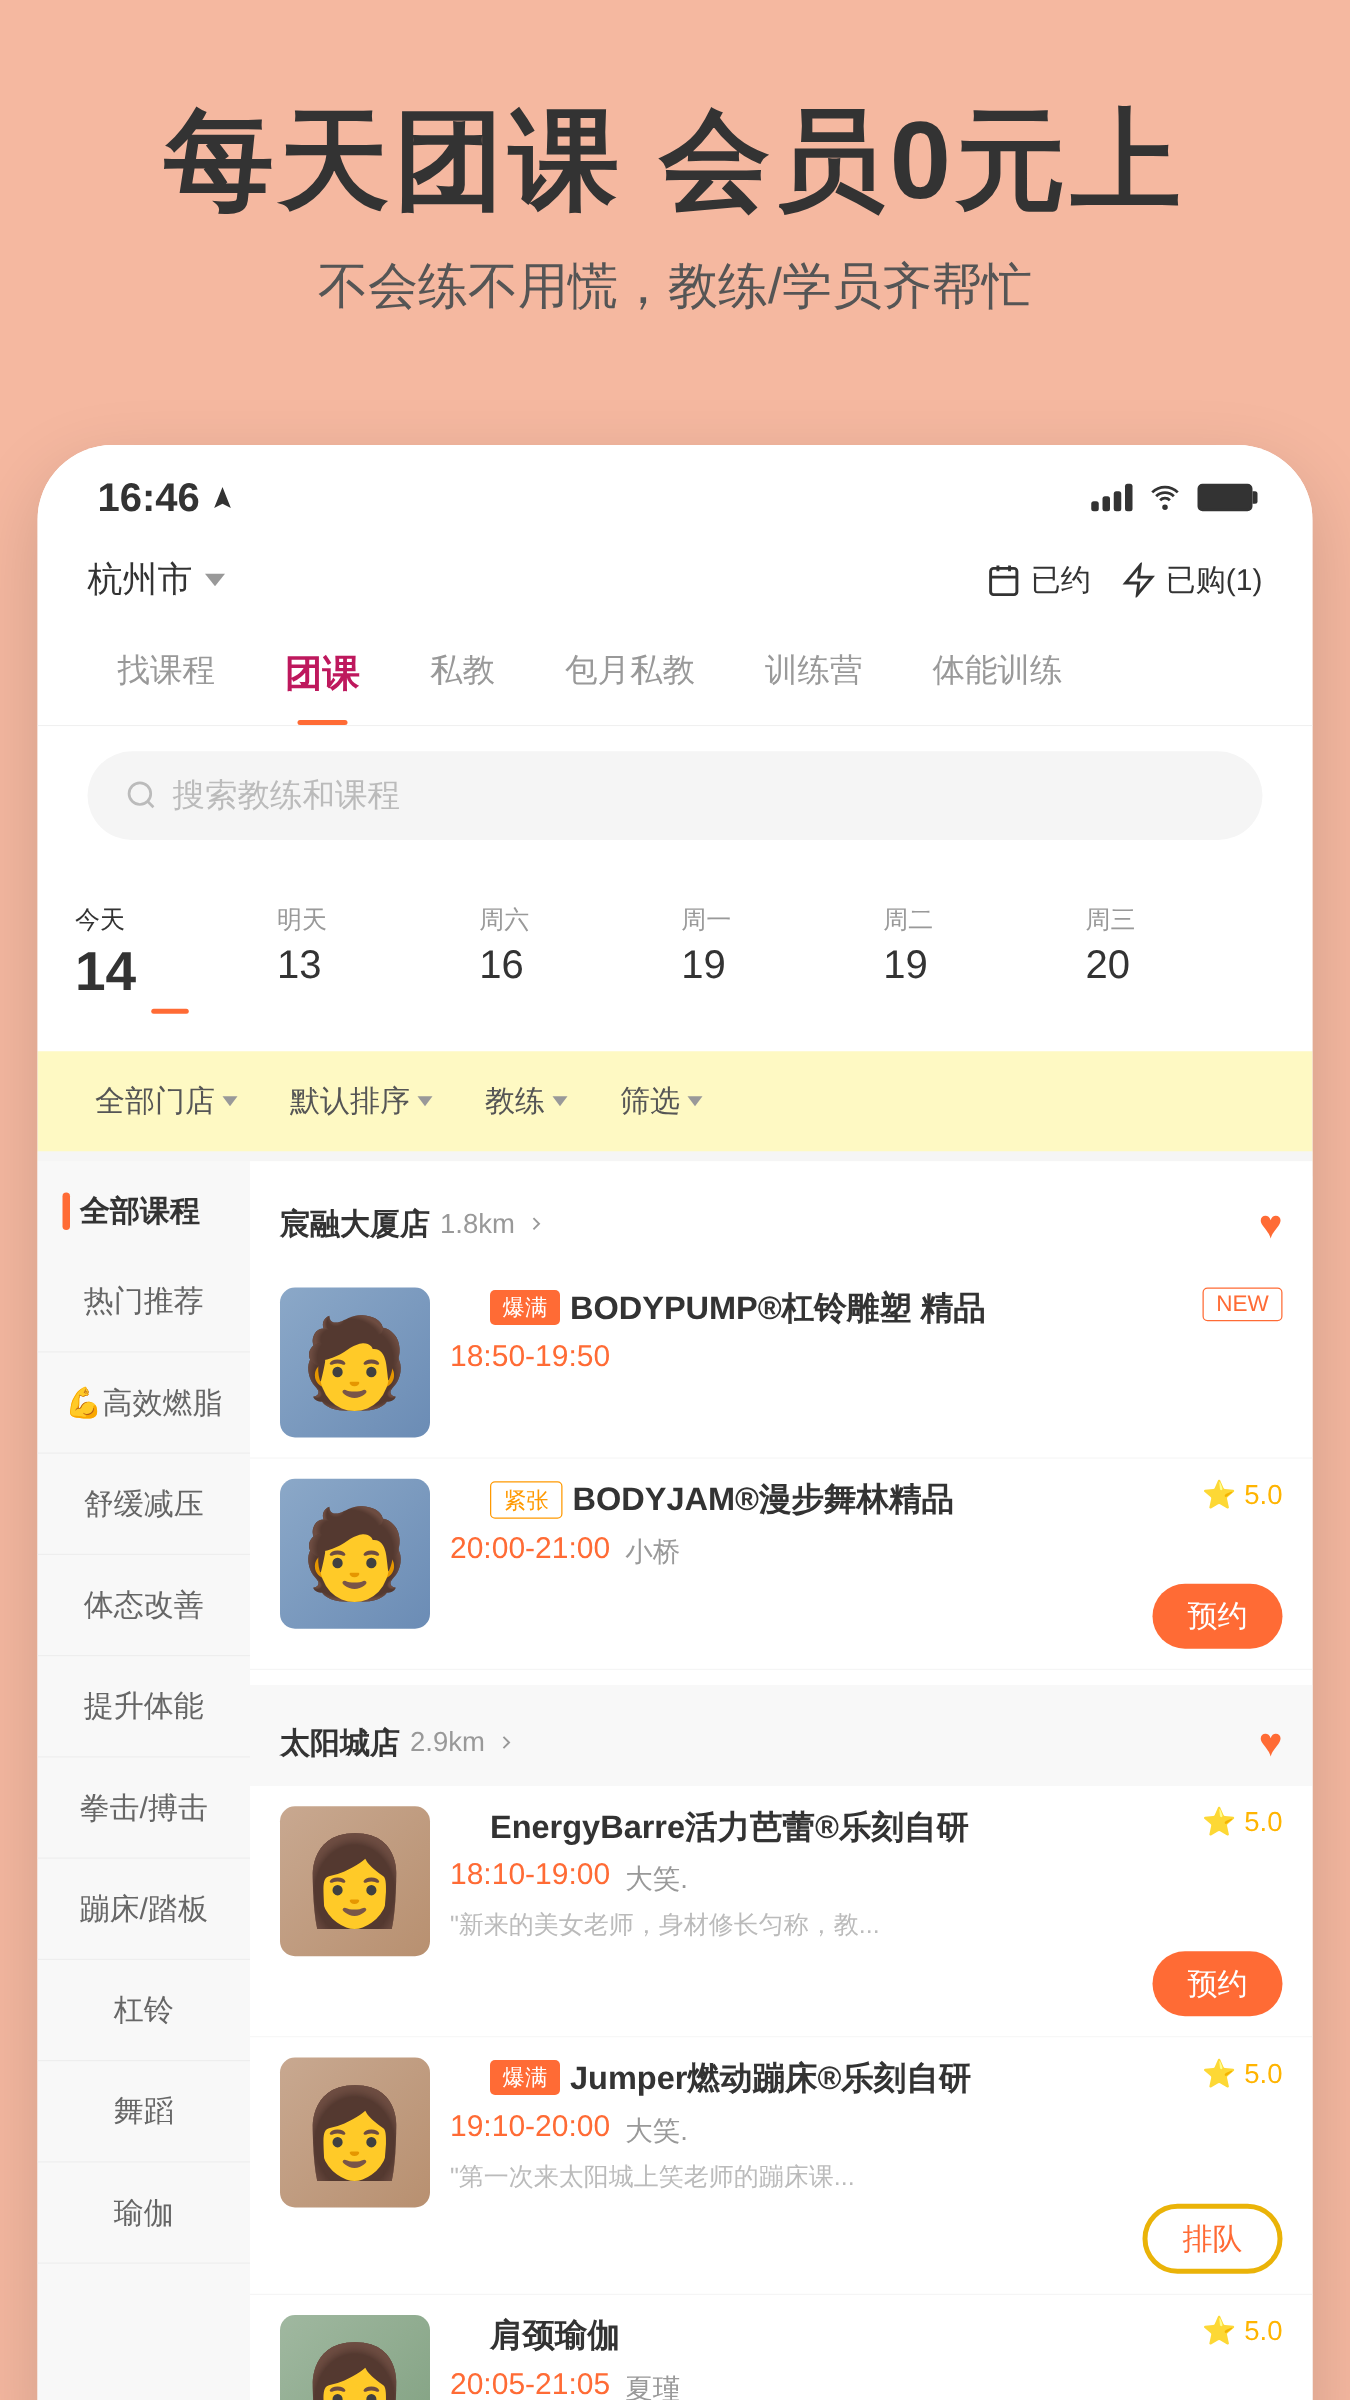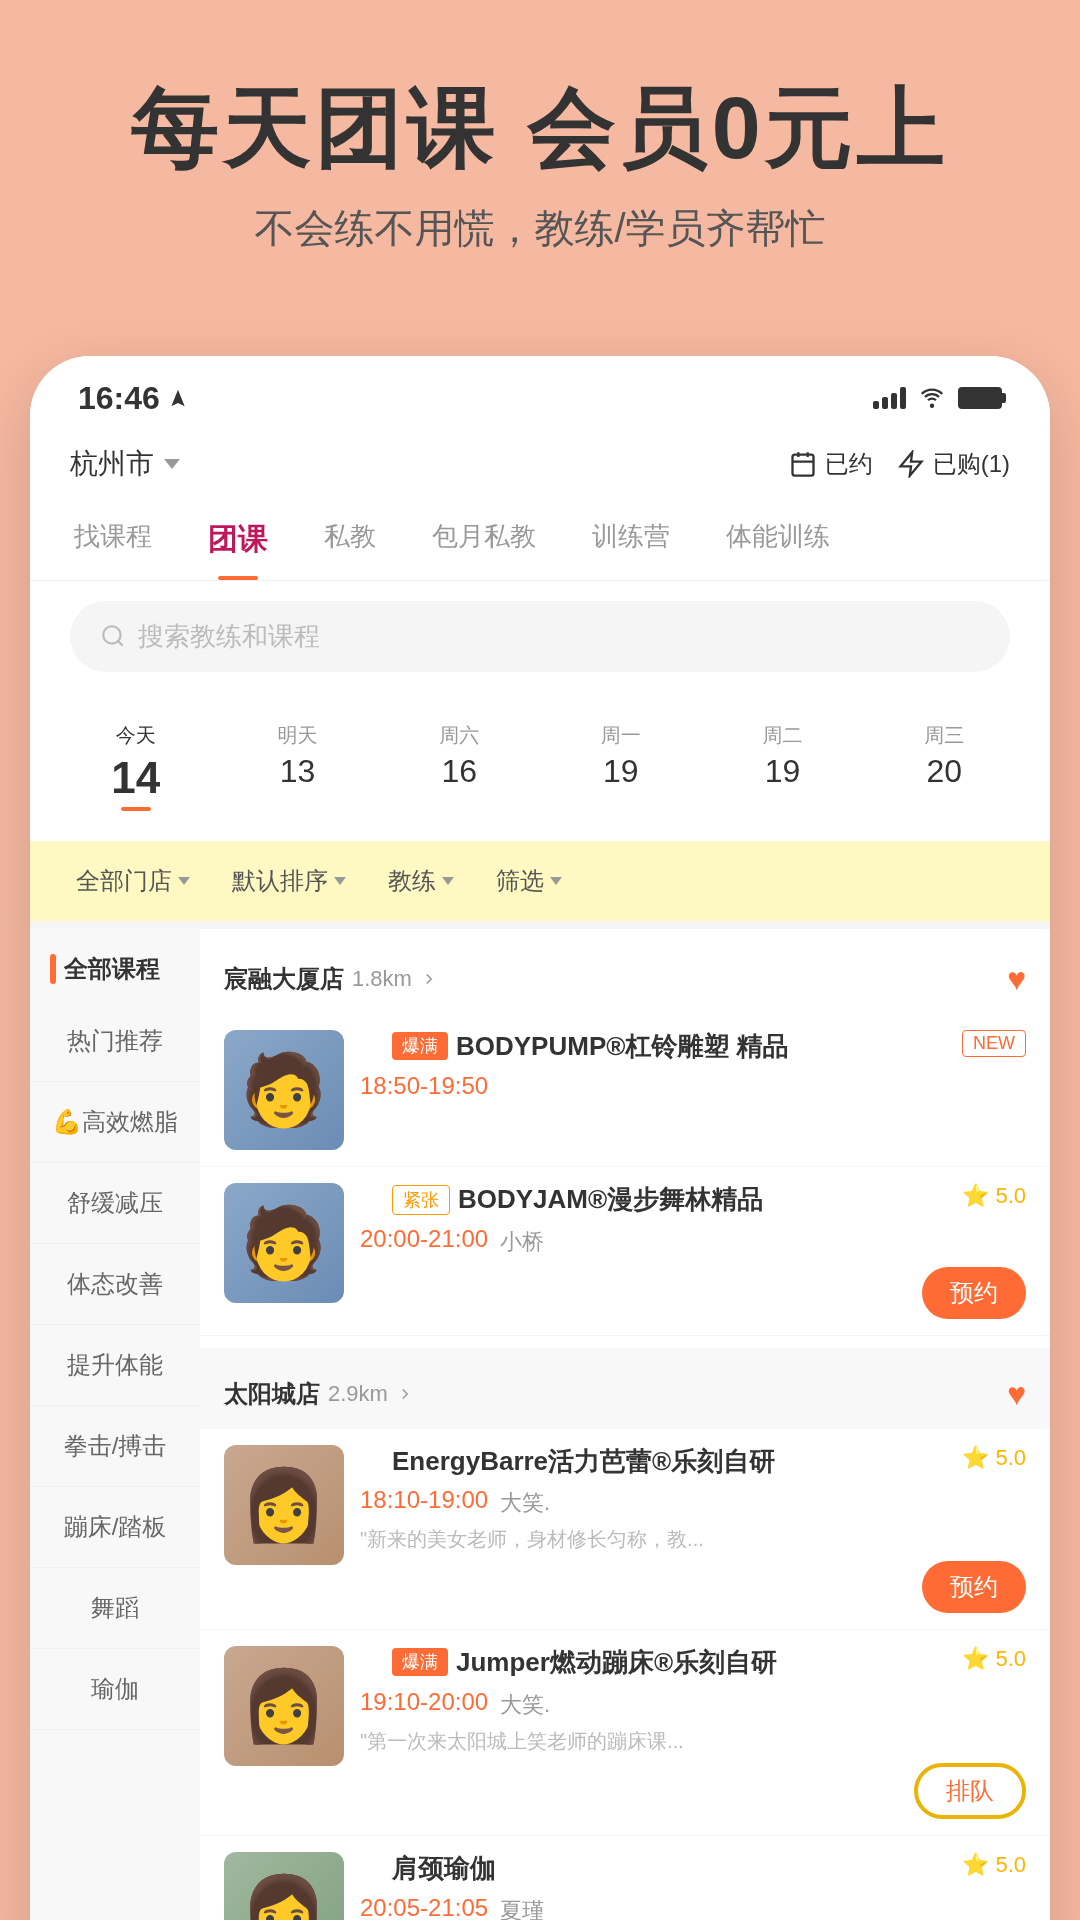--- a/index.html
+++ b/index.html
@@ -135,21 +135,21 @@
       display: flex;
       align-items: center;
       gap: 8px;
       font-size: 24px;
       color: #333;
     }
 
     
     .tab-bar {
       display: flex;
-      padding: 0 16px;
+      padding: 0 36px;
       border-bottom: 1px solid #f0f0f0;
       background: #fff;
       overflow-x: auto;
     }
 
     .tab-item {
       padding: 20px 28px;
       font-size: 26px;
       color: #999;
       white-space: nowrap;
@@ -197,21 +197,20 @@
     
     .date-selector {
       display: flex;
       padding: 20px 30px;
       background: #fff;
       gap: 10px;
     }
 
     .date-item {
       flex: 1;
-      text-align: center;
       padding: 10px 0;
     }
 
     .date-label {
       font-size: 20px;
       color: #999;
       margin-bottom: 4px;
     }
 
     .date-number {
@@ -600,20 +599,21 @@
         <div class="sidebar-header-bar"></div>
         <div class="sidebar-header-text">全部课程</div>
       </div>
       <div class="sidebar-item">热门推荐</div>
       <div class="sidebar-item">💪高效燃脂</div>
       <div class="sidebar-item">舒缓减压</div>
       <div class="sidebar-item">体态改善</div>
       <div class="sidebar-item">提升体能</div>
       <div class="sidebar-item">拳击/搏击</div>
       <div class="sidebar-item">蹦床/踏板</div>
+      <div class="sidebar-item">杠铃</div>
       <div class="sidebar-item">舞蹈</div>
       <div class="sidebar-item">瑜伽</div>
     </div>
 
     <div class="course-list">
 
       <div class="store-section">
         <div class="store-header">
           <div class="store-info">
             <span>宸融大厦店</span>

